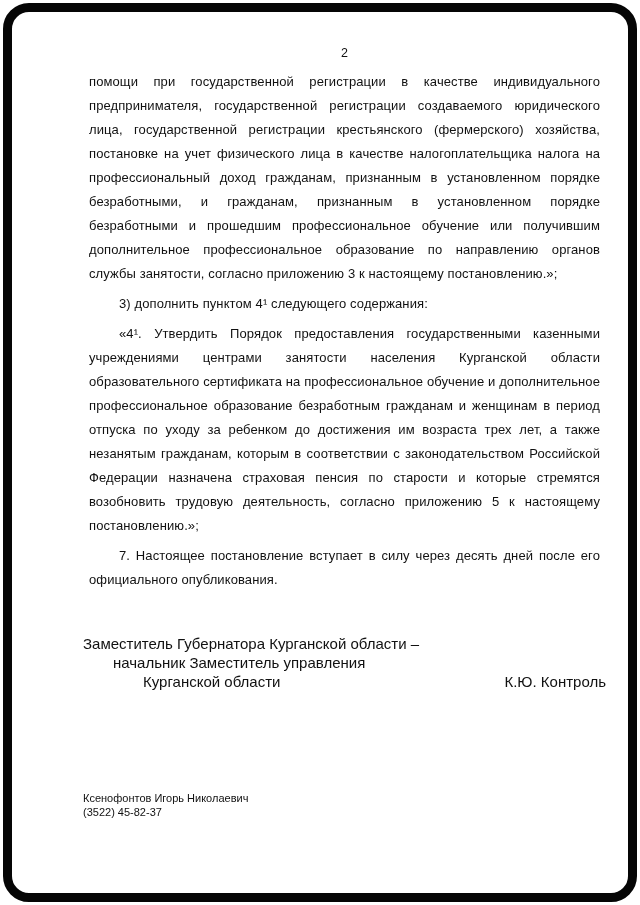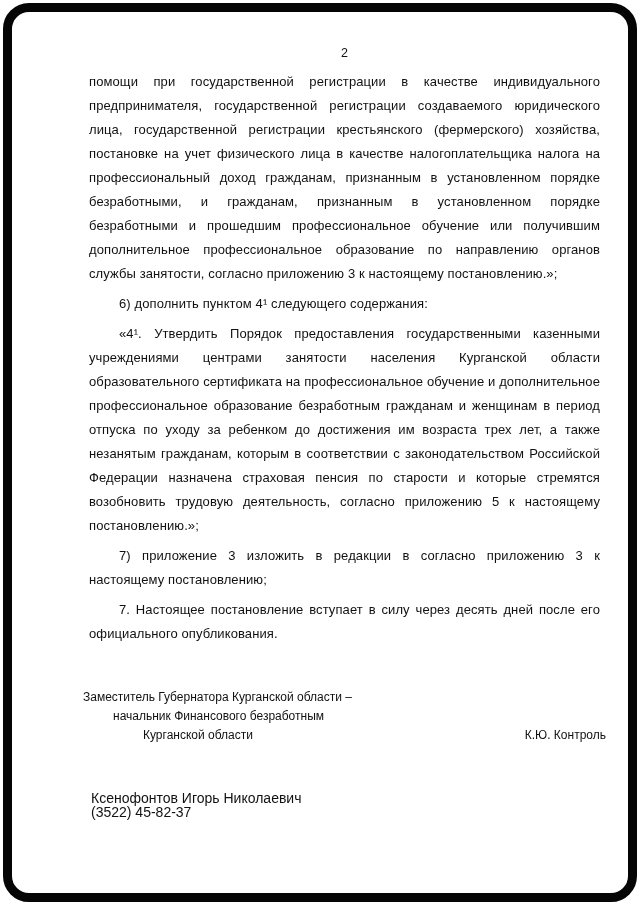--- a/index.html
+++ b/index.html
@@ -39,63 +39,62 @@
     font-size: 13px;
     line-height: 24px;
     text-align: justify;
     letter-spacing: 0.1px;
   }
   .para.indent {
     text-indent: 30px;
   }
   .signature {
     margin-top: 42px;
-    font-size: 12px;
+    font-size: 15px;
     line-height: 19px;
   }
   .sig-l2 { padding-left: 30px; }
   .sig-row {
     display: flex;
     justify-content: space-between;
   }
   .sig-l3 { padding-left: 60px; }
   .footer {
     position: absolute;
-    left: 91px;
+    left: 83px;
     top: 791px;
-    font-size: 14px;
+    font-size: 11px;
     line-height: 14px;
   }
 </style>
 </head>
 <body>
 
 <div class="stage">
   <div class="frame"></div>
 
   <div class="content">
     <div class="page-number">2</div>
 
     <p class="para">помощи при государственной регистрации в качестве индивидуального предпринимателя, государственной регистрации создаваемого юридического лица, государственной регистрации крестьянского (фермерского) хозяйства, постановке на учет физического лица в качестве налогоплательщика налога на профессиональный доход гражданам, признанным в установленном порядке безработными, и гражданам, признанным в установленном порядке безработными и прошедшим профессиональное обучение или получившим дополнительное профессиональное образование по направлению органов службы занятости, согласно приложению 3 к настоящему постановлению.»;</p>
 
-    <p class="para indent">6) дополнить пунктом 4¹ следующего содержания:</p>
+    <p class="para indent">3) дополнить пунктом 4¹ следующего содержания:</p>
 
     <p class="para indent">«4¹. Утвердить Порядок предоставления государственными казенными учреждениями центрами занятости населения Курганской области образовательного сертификата на профессиональное обучение и дополнительное профессиональное образование безработным гражданам и женщинам в период отпуска по уходу за ребенком до достижения им возраста трех лет, а также незанятым гражданам, которым в соответствии с законодательством Российской Федерации назначена страховая пенсия по старости и которые стремятся возобновить трудовую деятельность, согласно приложению 5 к настоящему постановлению.»;</p>
 
 
 
-    <p class="para indent">7) приложение 3 изложить в редакции в согласно приложению 3 к настоящему постановлению;</p>
 
 
     <p class="para indent">7. Настоящее постановление вступает в силу через десять дней после его официального опубликования.</p>
 
 
     <div class="signature">
       <div>Заместитель Губернатора Курганской области –</div>
-      <div class="sig-l2">начальник Финансового безработным</div>
+      <div class="sig-l2">начальник Заместитель управления</div>
       <div class="sig-row">
         <span class="sig-l3">Курганской области</span>
         <span>К.Ю. Контроль</span>
       </div>
     </div>
   </div>
 
   <div class="footer">
     <div>Ксенофонтов Игорь Николаевич</div>
     <div>(3522) 45-82-37</div>

